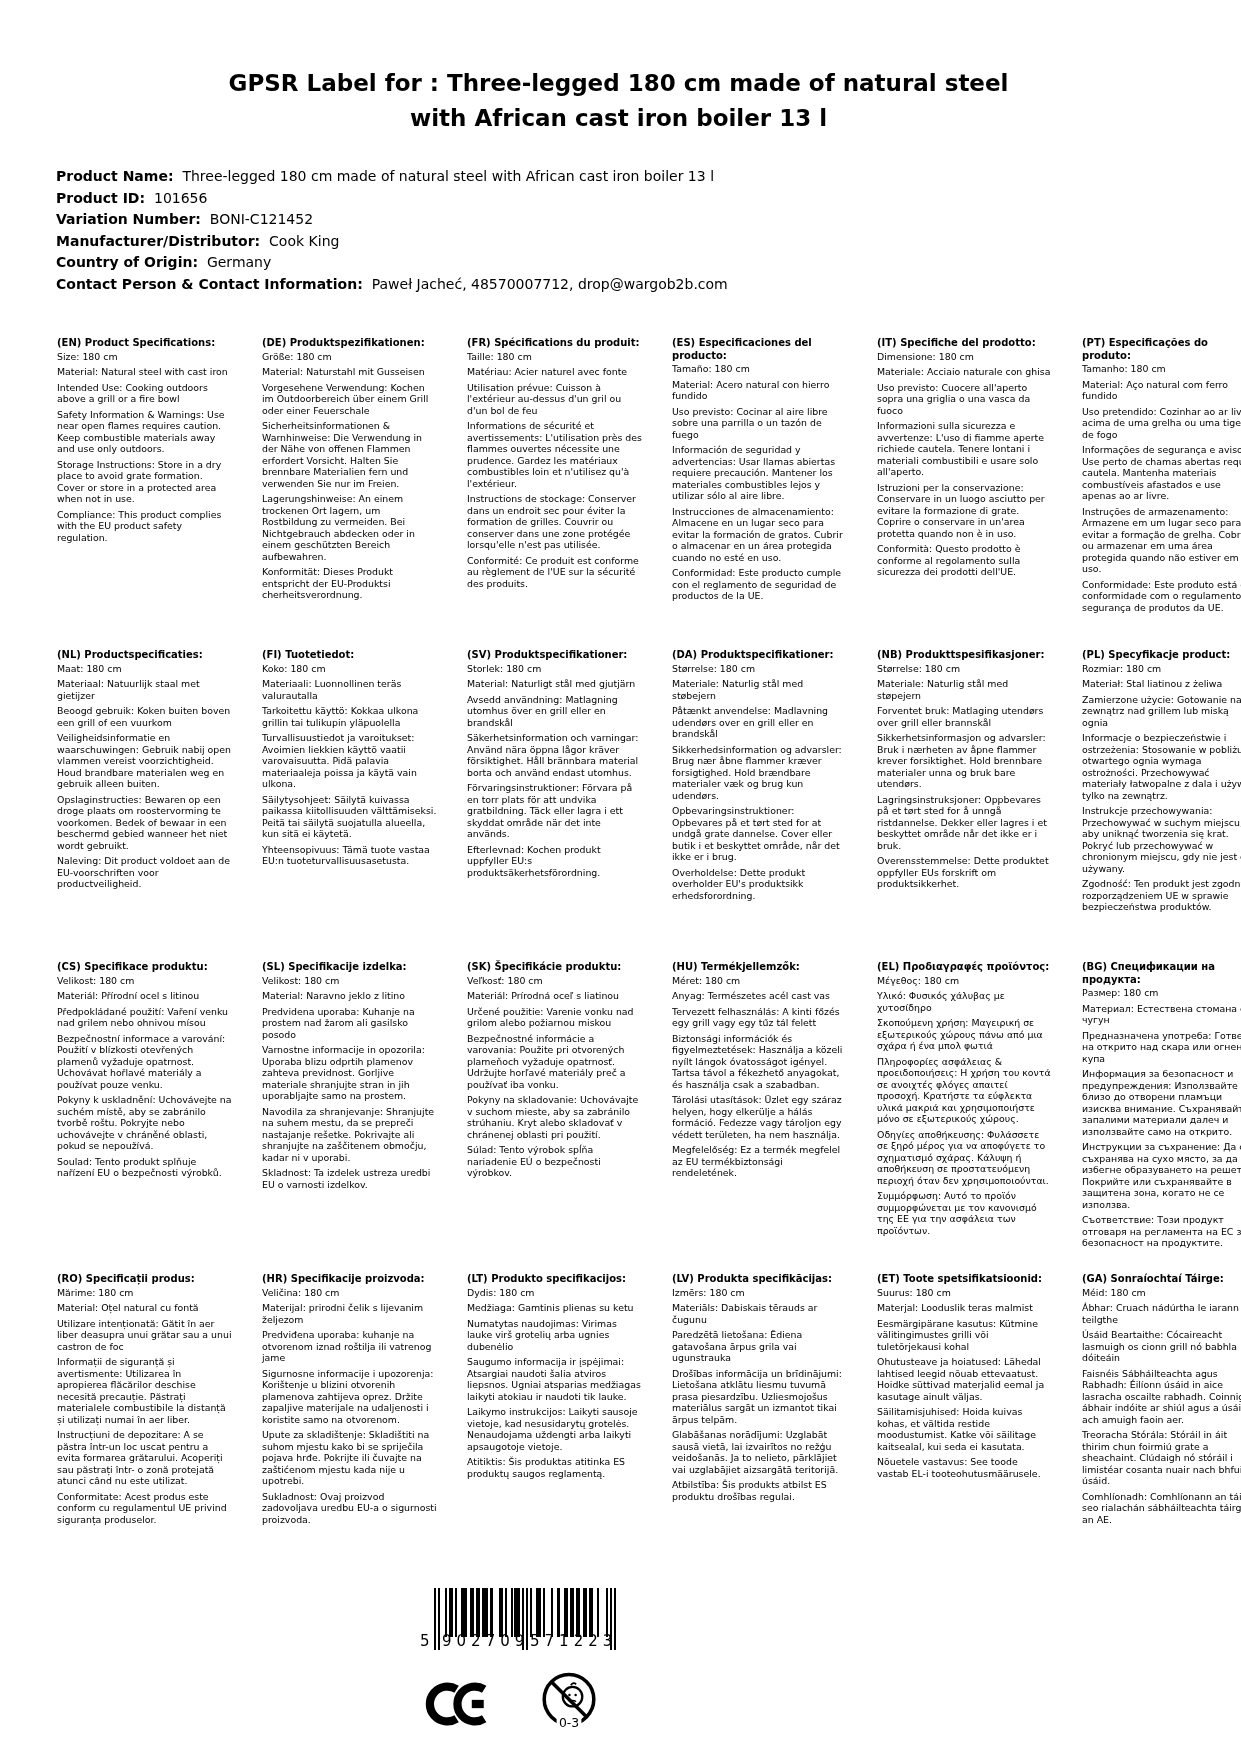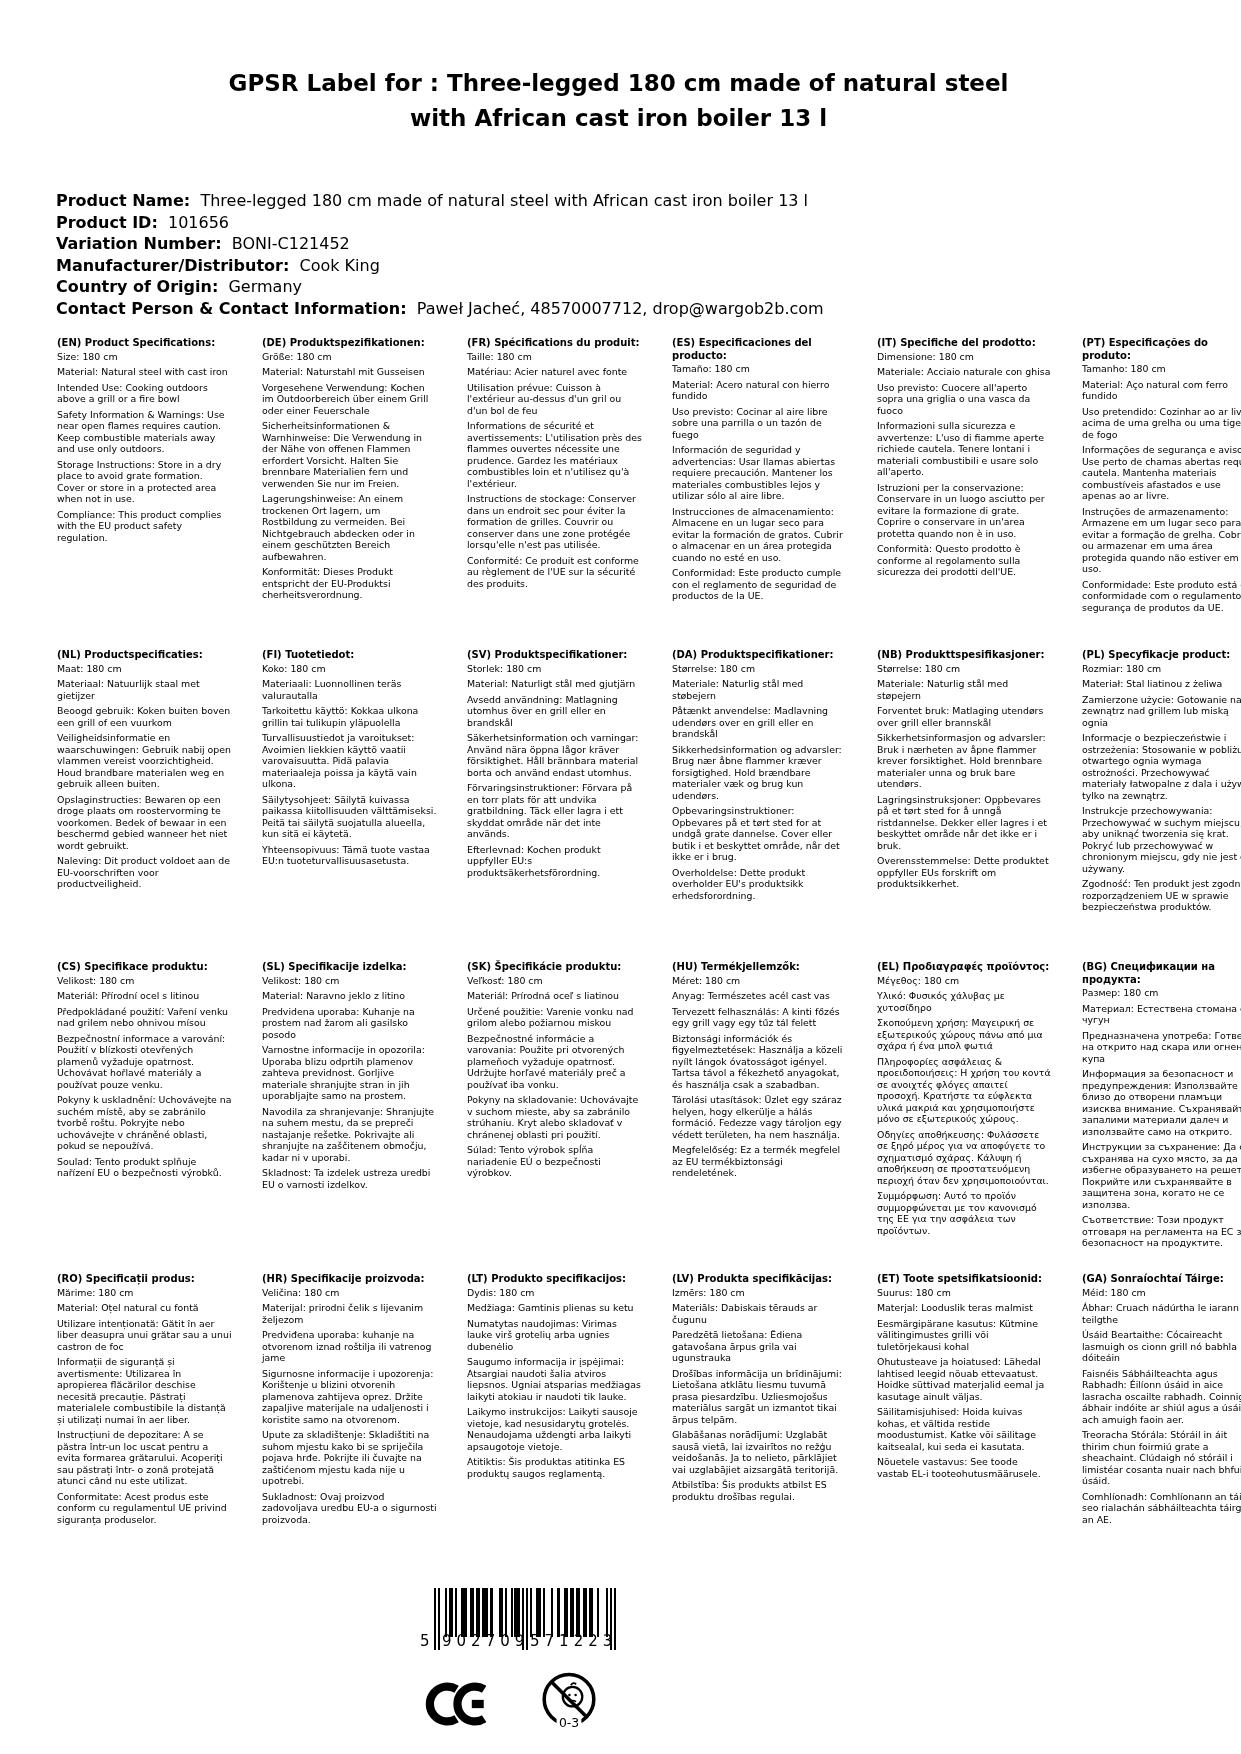--- a/index.html
+++ b/index.html
@@ -4,21 +4,21 @@
 <style>
   html,body{margin:0;padding:0;background:#fff;}
   .page{
     position:relative;width:1241px;height:1754px;background:#ffffff;
     font-family:"DejaVu Sans","Liberation Sans",sans-serif;color:#000;overflow:hidden;
   }
   .title{
     position:absolute;top:66px;left:0;right:4px;margin:0 auto;max-width:830px;
     text-align:center;font-size:23px;font-weight:bold;line-height:1.5;
   }
-  .product-info{position:absolute;top:166px;left:56px;font-size:16px;line-height:21.5px;margin-top:24px;}
+  .product-info{position:absolute;top:166px;left:56px;font-size:14px;line-height:21.5px;}
   .pi-label{font-weight:bold;}
   .pi-value{font-weight:normal;}
   .grid{
     position:absolute;top:337px;left:57px;
     display:grid;grid-template-columns:repeat(6,175px);grid-template-rows:312px 312px 312px auto;
     column-gap:30px;
   }
   .block{overflow:visible;}
   .block-h{font-weight:bold;font-size:10px;line-height:12.5px;margin:0 0 1px 0;}
   .block p{margin:0 0 4px 0;font-size:9.4px;line-height:11.5px;}

